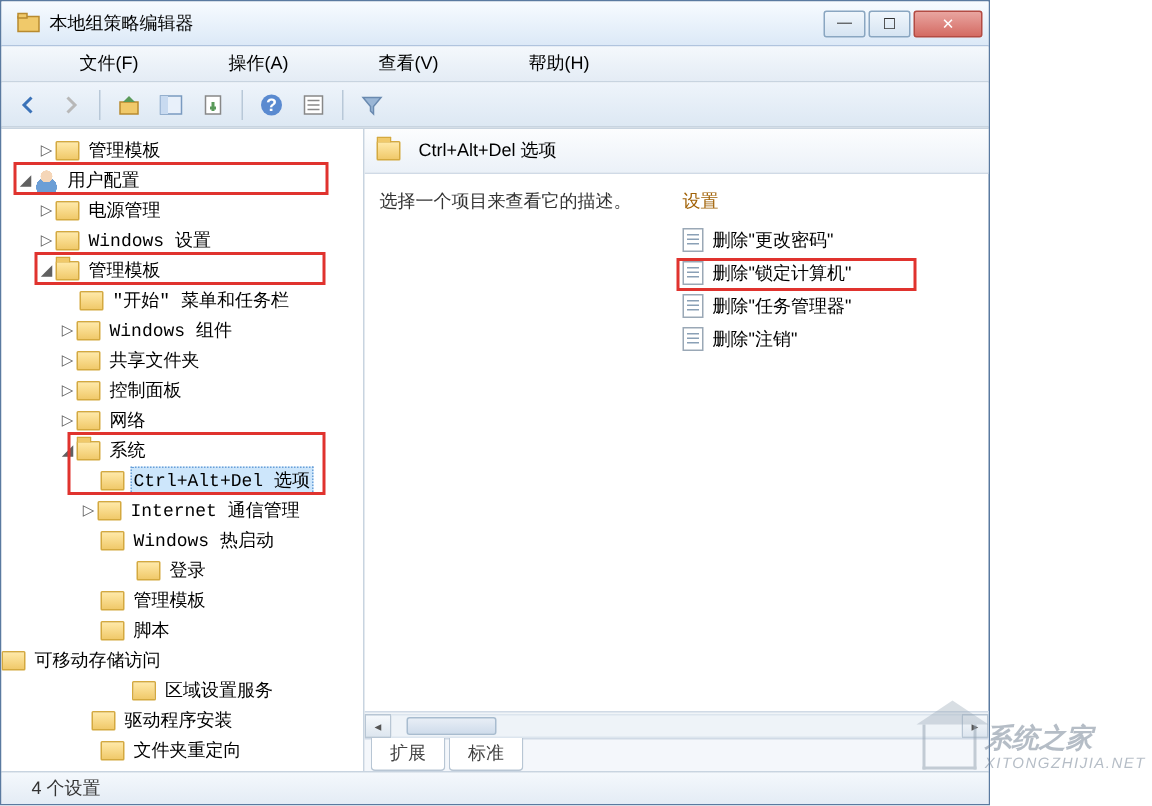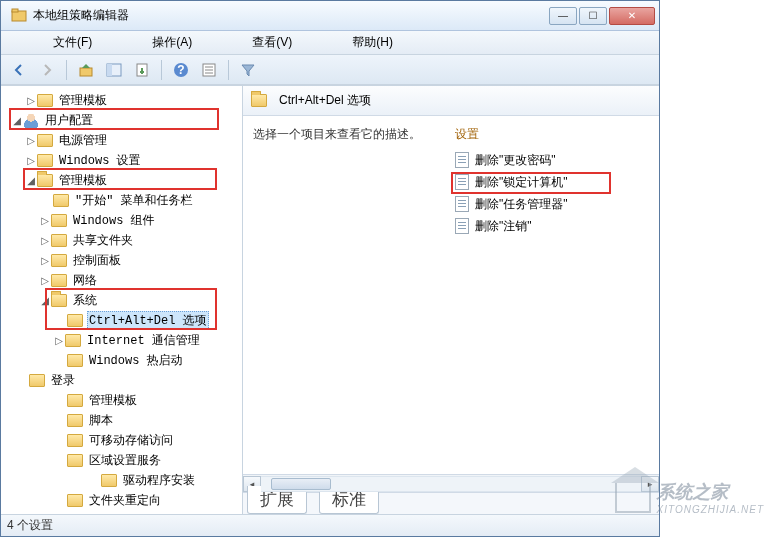--- a/index.html
+++ b/index.html
@@ -45,24 +45,24 @@
 .doc-icon:after { content:""; position:absolute; left:2px; top:3px; width:8px; height:1px; background:#8aa0b6; box-shadow: 0 3px 0 #8aa0b6, 0 6px 0 #8aa0b6; }
 
 .hl-right { position:absolute; border:2px solid #e0332e; }
 
 .r-scroll { height:18px; border-top:1px solid #d0dae6; background:#f0f4f8; display:flex; align-items:center; }
 .sc-btn { width:18px; height:16px; background:linear-gradient(#f6f9fc,#dde6ef); border:1px solid #b8c6d4; display:flex; align-items:center; justify-content:center; font-size:9px; color:#555; }
 .sc-track { flex:1; height:16px; background:#eef3f8; border-top:1px solid #dce5ee; border-bottom:1px solid #dce5ee; position:relative; }
 .sc-thumb { position:absolute; left:10px; top:1px; width:60px; height:12px; background:linear-gradient(#e8eef6,#cfdceb); border:1px solid #a8bccf; border-radius:2px; }
 
 .tabs { height:22px; display:flex; align-items:flex-end; padding-left:4px; border-top:1px solid #d0dae6; background:#f4f7fb; }
-.tab { padding:2px 12px; border:1px solid #b8c6d4; border-top:none; background:#fff; border-radius:0 0 3px 3px; margin-right:12px; font-size:17px; color:#444; }
+.tab { padding:2px 12px; border:1px solid #b8c6d4; border-top:none; background:#fff; border-radius:0 0 3px 3px; margin-right:2px; font-size:12px; color:#444; }
 .tab.active { background:#fff; }
 
-.status { height:22px; border-top:1px solid #c8d4e0; background:linear-gradient(#f4f8fc,#e4ecf5); display:flex; align-items:center; padding:0 6px; color:#333; }
+.status { height:22px; border-top:1px solid #c8d4e0; background:linear-gradient(#f4f8fc,#e4ecf5); display:flex; align-items:center; padding:0 20px; color:#333; }
 
 .watermark { position:absolute; right:4px; bottom:22px; opacity:.55; font-size:14px; color:#7a8899; font-style:italic; display:flex; align-items:center; gap:6px; pointer-events:none; }
 .watermark .house { width:36px; height:30px; border:2px solid #9aa8b6; border-top:none; position:relative; }
 .watermark .house:before { content:""; position:absolute; left:-6px; top:-16px; width:0; height:0; border-left:24px solid transparent; border-right:24px solid transparent; border-bottom:16px solid #9aa8b6; opacity:.7; }
 </style>
 </head>
 <body>
 
 <div class="window">
 
@@ -206,41 +206,41 @@
         </div>
       <div class="tree-row" style="padding-left:52px">
           <span class="exp">▷</span>
           <span class="folder"></span>
           <span class="lbl">Internet 通信管理</span>
         </div>
       <div class="tree-row" style="padding-left:66px">
           <span class="folder"></span>
           <span class="lbl">Windows 热启动</span>
         </div>
-      <div class="tree-row" style="padding-left:28px">
+      <div class="tree-row" style="padding-left:90px">
           <span class="folder"></span>
           <span class="lbl">登录</span>
         </div>
       <div class="tree-row" style="padding-left:66px">
           <span class="folder"></span>
           <span class="lbl">管理模板</span>
         </div>
       <div class="tree-row" style="padding-left:66px">
           <span class="folder"></span>
           <span class="lbl">脚本</span>
         </div>
-      <div class="tree-row" style="padding-left:66px">
+      <div class="tree-row" style="">
           <span class="folder"></span>
           <span class="lbl">可移动存储访问</span>
         </div>
-      <div class="tree-row" style="padding-left:66px">
+      <div class="tree-row" style="padding-left:87px">
           <span class="folder"></span>
           <span class="lbl">区域设置服务</span>
         </div>
-      <div class="tree-row" style="padding-left:100px">
+      <div class="tree-row" style="padding-left:60px">
           <span class="folder"></span>
           <span class="lbl">驱动程序安装</span>
         </div>
       <div class="tree-row" style="padding-left:66px">
           <span class="folder"></span>
           <span class="lbl">文件夹重定向</span>
         </div>
     </div>
 
     <div class="right">

